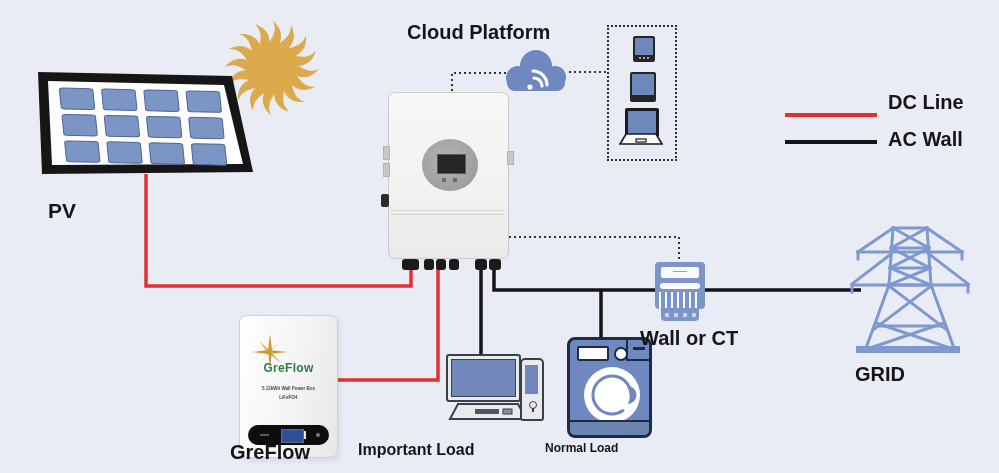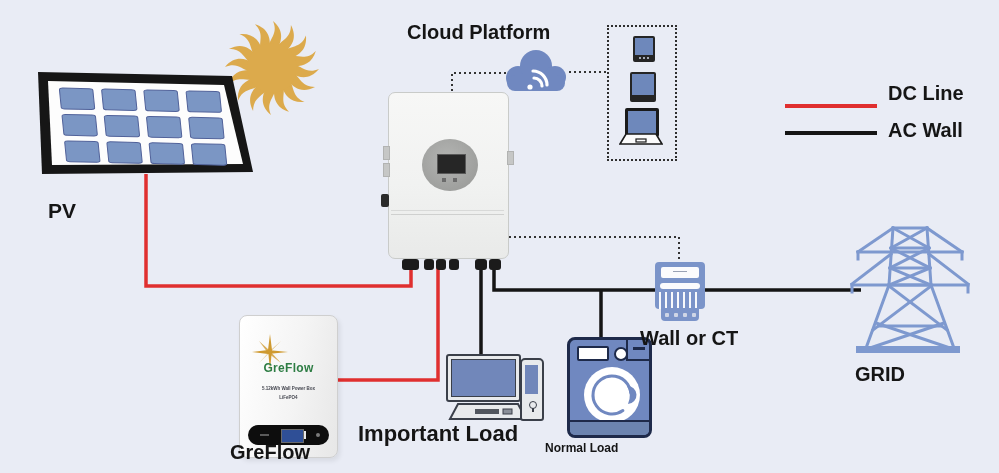--- a/index.html
+++ b/index.html
@@ -278,28 +278,28 @@
         <line x1="88" y1="67" x2="111" y2="130"></line>
       <line x1="46" y1="68" x2="104" y2="112"></line>
         <line x1="88" y1="68" x2="30" y2="112"></line>
       <line x1="36" y1="108" x2="98" y2="108"></line>
       <line x1="33" y1="105" x2="107" y2="130"></line>
         <line x1="101" y1="105" x2="27" y2="130"></line>
     </g>
     <rect x="13" y="128" width="104" height="7" fill="#7e99cf"></rect>
   </svg>
 
-  <div class="abs" style="left:785px;top:82px;z-index:3;width:210px;height:65px;">
+  <div class="abs" style="left:785px;top:91px;z-index:3;width:210px;height:65px;">
     <div class="legend-line" style="left:0;top:22px;background:#e02f2f;"></div>
     <div class="label" style="left:103px;top:0;font-size:20px;position:absolute;">DC Line</div>
     <div class="legend-line" style="left:0;top:49px;background:#151515;"></div>
     <div class="label" style="left:103px;top:37px;font-size:20px;position:absolute;">AC Wall</div>
   </div>
 
   <div class="label" style="left:48px;top:199px;width:80px;font-size:21px;z-index:3;">PV</div>
   <div class="label" style="left:407px;top:21px;width:200px;font-size:20px;z-index:3;">Cloud Platform</div>
   <div class="label" style="left:230px;top:441px;width:100px;font-size:20px;z-index:3;">GreFlow</div>
-  <div class="label" style="left:358px;top:421px;width:180px;font-size:22px;z-index:3;">Important Load</div>
+  <div class="label" style="left:358px;top:441px;width:180px;font-size:16px;z-index:3;">Important Load</div>
   <div class="label" style="left:545px;top:441px;width:180px;font-size:12px;z-index:3;">Normal Load</div>
   <div class="label" style="left:640px;top:327px;width:180px;font-size:20px;z-index:3;">Wall or CT</div>
   <div class="label" style="left:855px;top:363px;width:125px;font-size:20px;z-index:3;">GRID</div>
 
 </div>
 
 </body></html>

